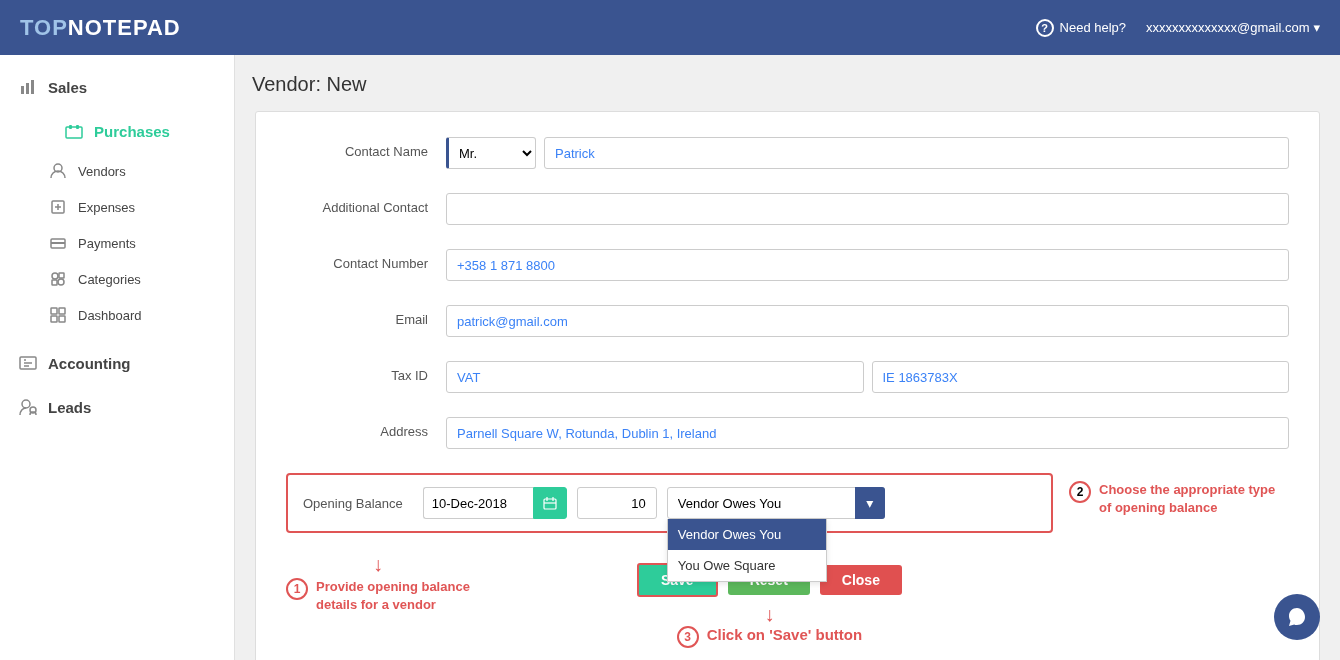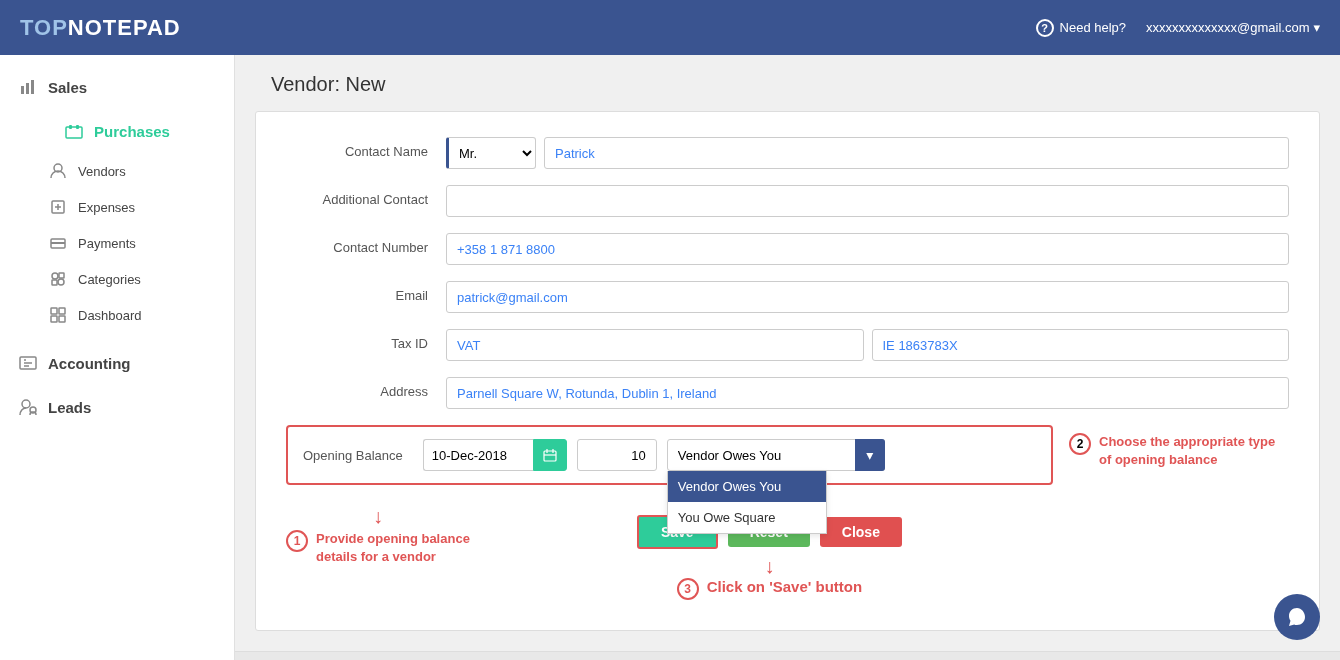--- a/index.html
+++ b/index.html
@@ -85,36 +85,36 @@
     }
 
     
     .main-content {
       flex: 1;
       padding: 0;
       background: #f0f0f0;
     }
     .page-header {
       background: #f0f0f0;
-      padding: 18px 36px 15px;
+      padding: 18px 17px 15px;
       font-size: 20px;
       font-weight: normal;
       color: #333;
     }
     .form-card {
       background: white;
       margin: 0 20px 20px;
       border-radius: 3px;
       border: 1px solid #ddd;
       padding: 25px 30px 30px;
     }
     .form-row {
       display: flex;
       align-items: flex-start;
-      margin-bottom: 16px;
+      margin-bottom: 24px;
     }
     .form-label {
       width: 160px;
       text-align: right;
       padding-right: 18px;
       padding-top: 7px;
       color: #555;
       font-size: 13px;
       flex-shrink: 0;
     }

